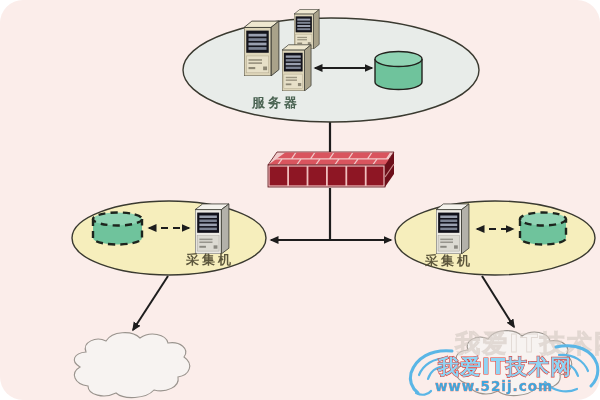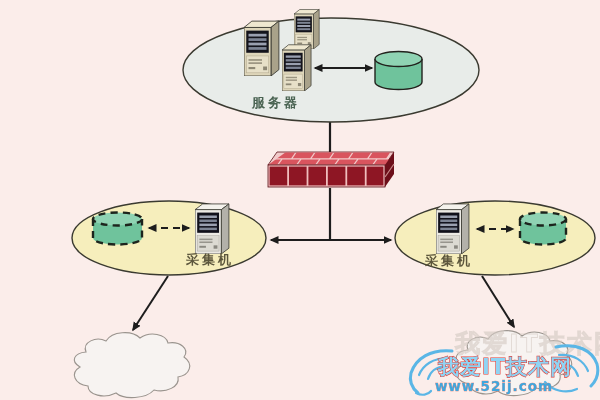--- a/index.html
+++ b/index.html
@@ -1,18 +1,19 @@
 <!DOCTYPE html>
 <html><head>
 <meta charset="utf-8">
 <style>
   html,body{margin:0;padding:0;}
   #stage{
     width:600px;height:400px;position:relative;overflow:hidden;
     font-family:"DejaVu Sans","Liberation Sans",sans-serif;
+    border-radius:23px;
   }
   svg{display:block;}
   text{font-family:"DejaVu Sans","Liberation Sans",sans-serif;}
   .node-label{font-size:13px;font-weight:bold;letter-spacing:3px;}
   .edge{stroke:#1d1d1d;stroke-width:2.2;fill:none;}
   .edge-thin{stroke:#1d1d1d;stroke-width:2;fill:none;}
   .edge-dashed{stroke:#1d1d1d;stroke-width:2.2;stroke-dasharray:7 5;fill:none;}
   .ellipse-outline{stroke:#3a3a30;stroke-width:1.4;}
   .cyl-stroke{stroke:#22221d;stroke-width:1.4;}
   .cyl-dashed{stroke:#1d241d;stroke-width:2.4;stroke-dasharray:7 5;}

